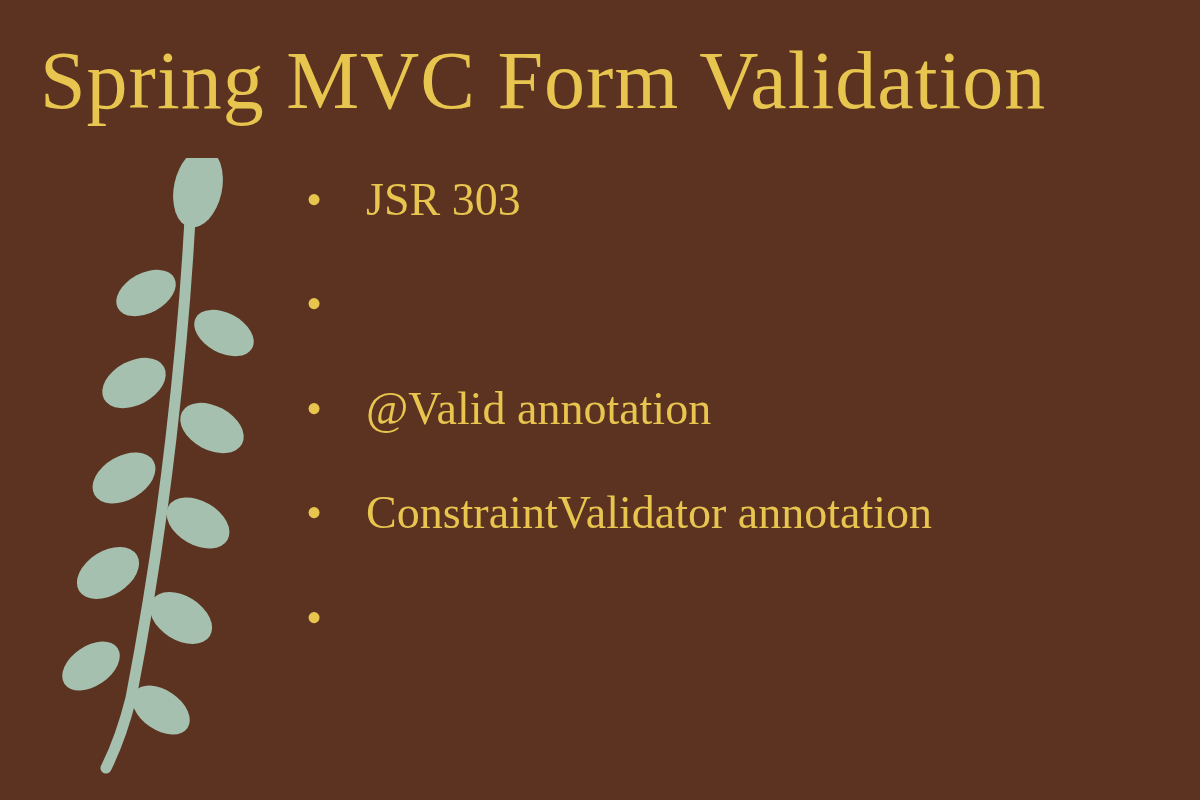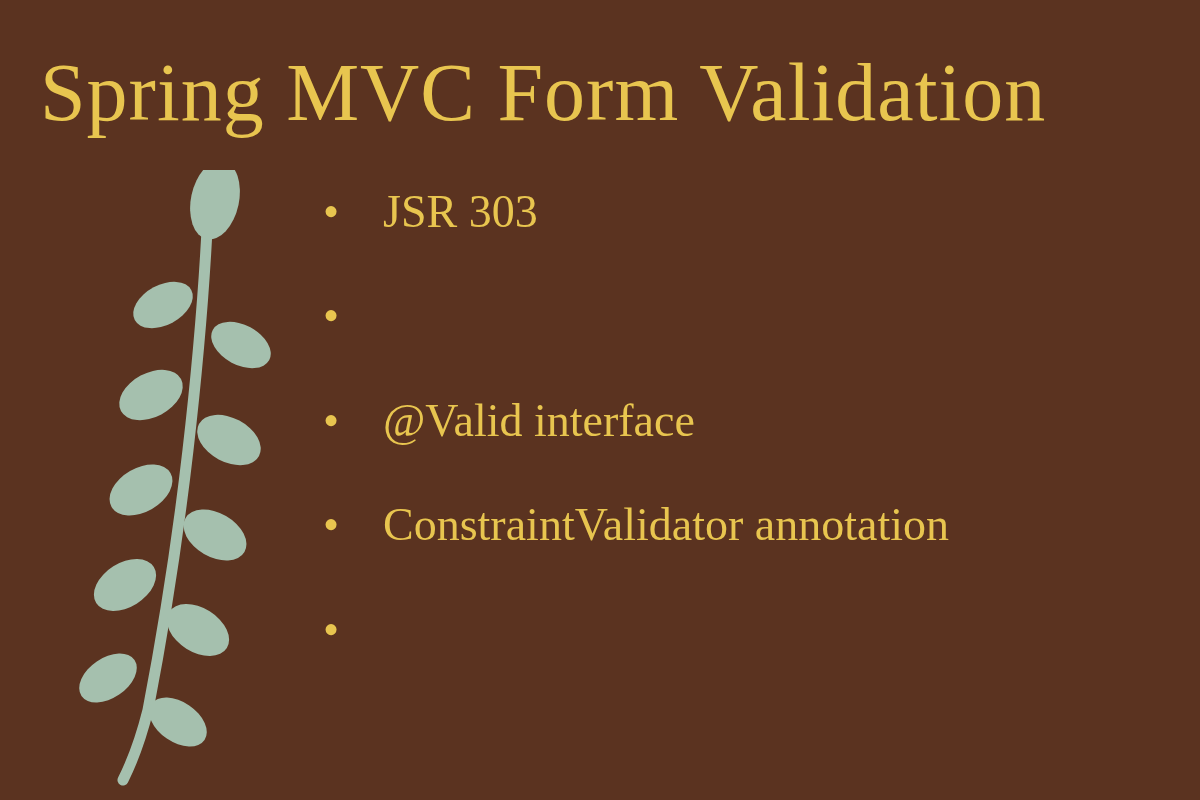--- a/index.html
+++ b/index.html
@@ -12,27 +12,27 @@
       height: 800px;
       background-color: #5b3320;
       font-family: Georgia, 'Times New Roman', serif;
       color: #e8c54f;
       overflow: hidden;
       position: relative;
     }
     .title {
       font-size: 82px;
       font-weight: 400;
-      padding: 46px 40px 20px 40px;
+      padding: 34px 40px 20px 40px;
       letter-spacing: 1px;
     }
     .content-area {
       display: flex;
       align-items: flex-start;
-      padding: 0 53px;
+      padding: 0 36px;
     }
     .plant-decoration {
       width: 260px;
       flex-shrink: 0;
       padding-top: 10px;
     }
     .bullet-list {
       list-style: none;
       padding-left: 10px;
       flex: 1;
@@ -88,21 +88,21 @@
   <ul class="bullet-list">
     <li>
       <span class="bullet"></span>
       <span class="item-text">JSR 303</span>
     </li>
     <li>
       <span class="bullet"></span>
     </li>
     <li>
       <span class="bullet"></span>
-      <span class="item-text">@Valid interface</span>
+      <span class="item-text">@Valid annotation</span>
     </li>
     <li>
       <span class="bullet"></span>
       <span class="item-text">ConstraintValidator annotation</span>
     </li>
     <li>
       <span class="bullet"></span>
     </li>
   </ul>
 </div>

